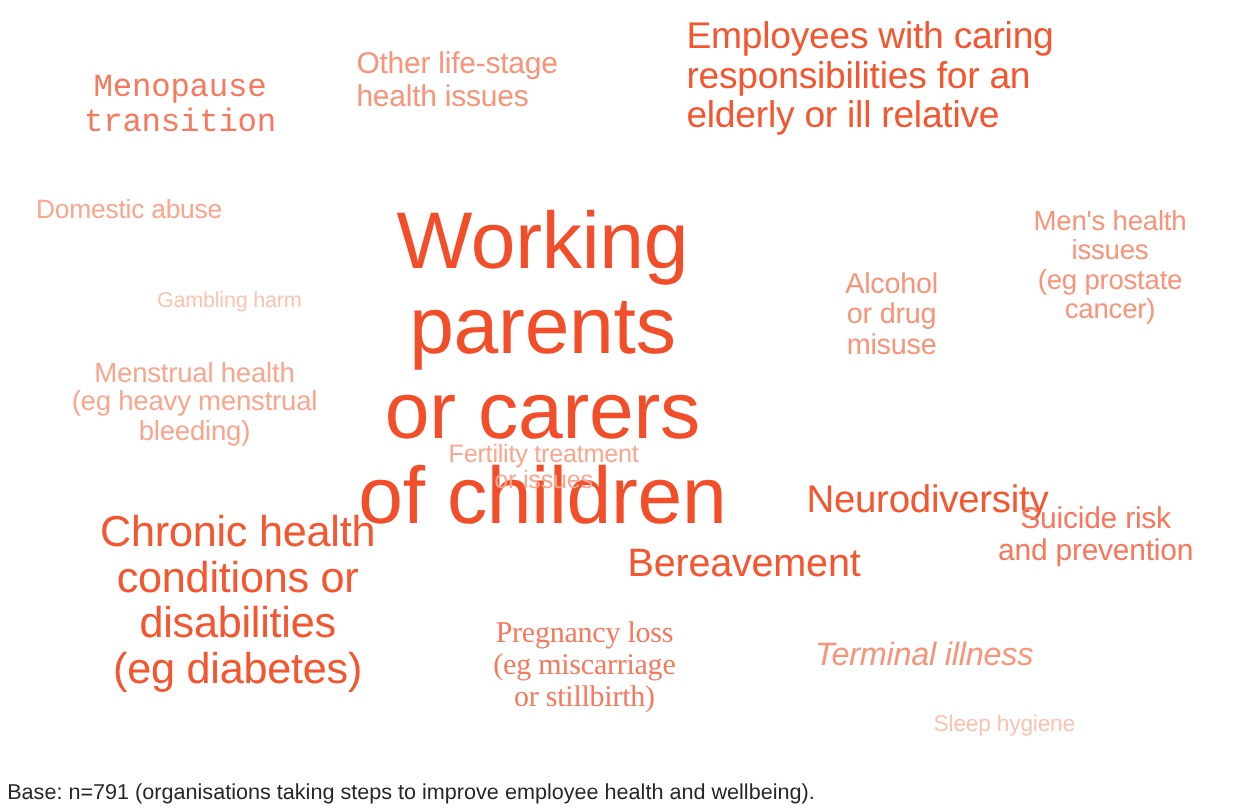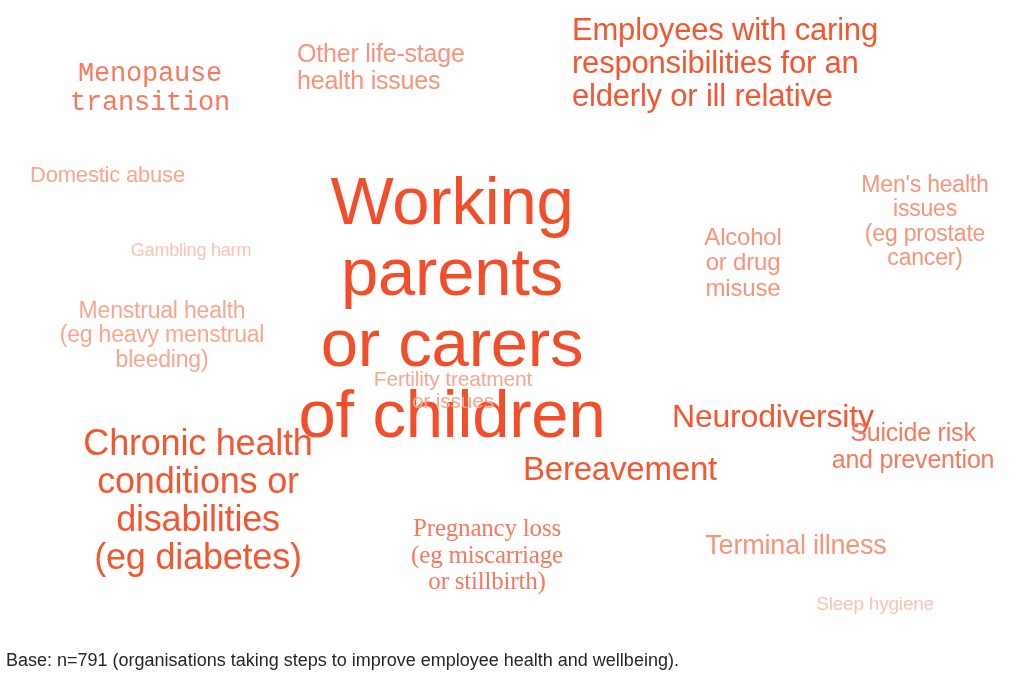--- a/index.html
+++ b/index.html
@@ -64,24 +64,24 @@
 (eg prostate
 cancer)</div>
       <div class="cloud-word" style="left: 362px; top: 515px; width: 250px; font-size: 25px; color: rgb(247, 121, 93); text-align: center; font-family: Liberation Serif, serif;">Pregnancy loss
 (eg miscarriage
 or stillbirth)</div>
       <div class="cloud-word" style="left: 796px; top: 419px; width: 234px; font-size: 25px; color: rgb(247, 121, 93); text-align: center;">Suicide risk
 and prevention</div>
       <div class="cloud-word" style="left: 28px; top: 298px; width: 268px; font-size: 23px; color: rgb(249, 166, 143); text-align: center;">Menstrual health
 (eg heavy menstrual
 bleeding)</div>
-      <div class="cloud-word" style="left: 664px; top: 531px; width: 264px; font-size: 27px; color: rgb(247, 148, 121); text-align: center;">Terminal illness</div>
+      <div class="cloud-word" style="left: 638px; top: 531px; width: 264px; font-size: 27px; color: rgb(247, 148, 121); text-align: center; font-style: italic;">Terminal illness</div>
       <div class="cloud-word" style="left: 688px; top: 224px; width: 110px; font-size: 24px; color: rgb(247, 148, 121); text-align: center;">Alcohol
 or drug
 misuse</div>
       <div class="cloud-word" style="left: 30px; top: 163px; width: 200px; font-size: 22px; color: rgb(249, 166, 143); text-align: left;">Domestic abuse</div>
       <div class="cloud-word" style="left: 345px; top: 368px; width: 216px; font-size: 21px; color: rgb(249, 166, 143); text-align: center;">Fertility treatment
 or issues</div>
-      <div class="cloud-word" style="left: 778px; top: 594px; width: 156px; font-size: 19px; color: rgb(250, 195, 178); text-align: right;">Sleep hygiene</div>
+      <div class="cloud-word" style="left: 778px; top: 594px; width: 156px; font-size: 19px; color: rgb(250, 195, 178); text-align: left;">Sleep hygiene</div>
       <div class="cloud-word" style="left: 112px; top: 241px; width: 158px; font-size: 18px; color: rgb(250, 195, 178); text-align: center;">Gambling harm</div>
     </div>
   <div class="footnote">Base: n=791 (organisations taking steps to improve employee health and wellbeing).</div>
 </div>
 
 </body></html>

